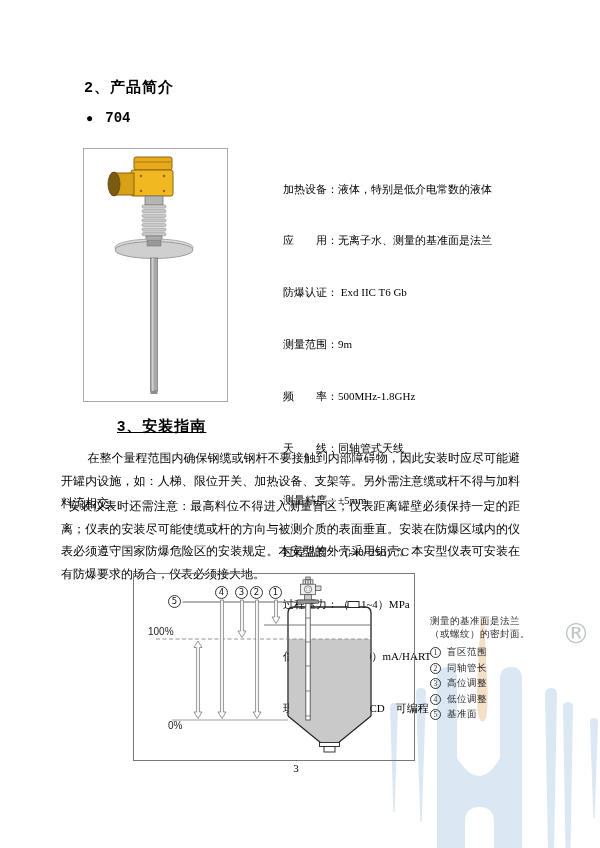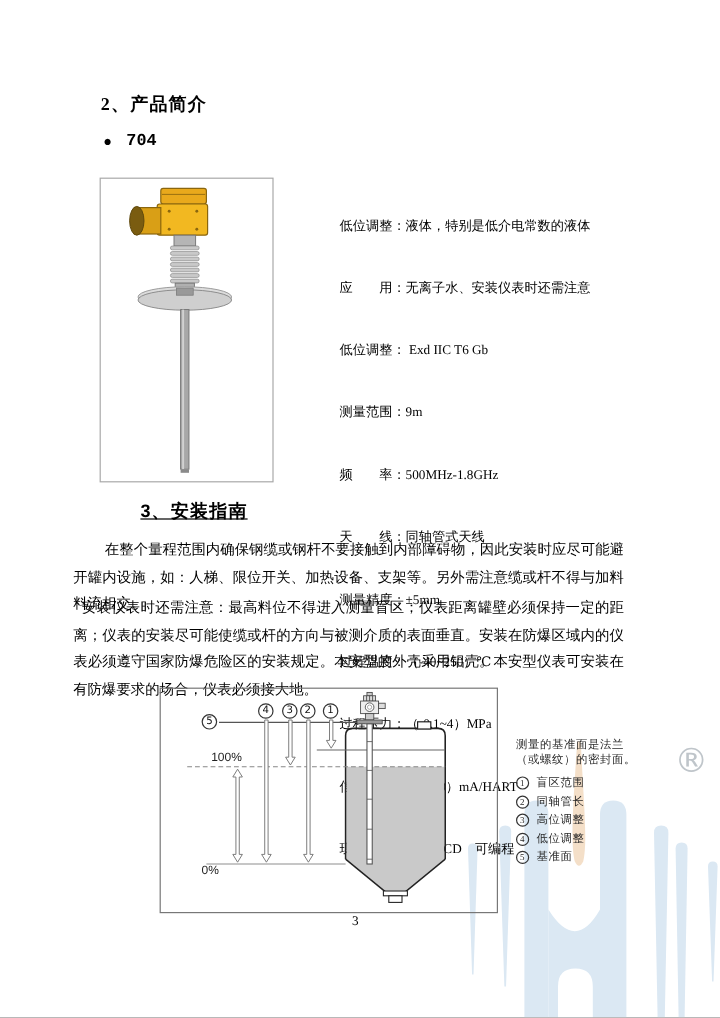--- a/index.html
+++ b/index.html
@@ -4,21 +4,21 @@
 <style>
   html,body{margin:0;padding:0;background:#888;}
   .page{
     position:relative;width:600px;height:848px;background:#ffffff;
     overflow:hidden;margin:0 auto;
     font-family:"Liberation Serif","DejaVu Serif",serif;color:#111;
   }
   
   .h-intro{
     position:absolute;left:84px;top:78px;margin:0;
-    font-family:Liberation Serif, serif;
+    font-family:Liberation Mono, monospace;
     font-size:15px;font-weight:bold;letter-spacing:1px;color:#000;
   }
   .model-row{position:absolute;left:86px;top:110px;display:flex;align-items:center;gap:12px;}
   .model-bullet{font-size:12px;line-height:1;color:#000;}
   .model-label{
     font-family:Liberation Mono, monospace;
     font-size:14px;font-weight:bold;color:#000;
   }
   .h-install{
     position:absolute;left:117px;top:417px;margin:0;
@@ -52,21 +52,21 @@
   .circnum{
     position:absolute;width:13px;height:13px;margin-left:-7px;margin-top:-7px;
     border:1px solid #333;border-radius:50%;background:#fff;box-sizing:border-box;
     font-family:"DejaVu Sans","Liberation Sans",sans-serif;
     font-size:8.5px;line-height:11px;text-align:center;color:#111;z-index:3;
   }
   .pct{
     position:absolute;font-family:"Liberation Sans","DejaVu Sans",sans-serif;
     font-size:10px;color:#222;z-index:3;
   }
-  .pct-100{left:14px;top:52px;margin-left:28px;}
+  .pct-100{left:14px;top:52px;}
   .pct-0{left:34px;top:146px;}
   
   .legend{
     position:absolute;left:430px;top:615px;width:100px;z-index:2;
     font-size:9.5px;color:#2a2a2a;letter-spacing:0.5px;
     font-family:Liberation Serif, serif;
   }
   .legend-note{line-height:13px;}
   .legend-items{margin-top:5px;}
   .legend-item{display:flex;align-items:center;gap:6px;margin-bottom:2.6px;}
@@ -149,23 +149,23 @@
 
       <g>
         <rect x="66.5" y="109" width="7" height="133" fill="#a8a8a8" stroke="#6e6e6e" stroke-width="0.7"></rect>
         <rect x="67.8" y="109" width="1.6" height="133" fill="#d2d2d2"></rect>
         <rect x="66.5" y="242" width="7" height="3" fill="#8a8a8a"></rect>
       </g>
     </svg>
   </div>
 
   <div class="specs">
-    <div>低位调整：液体，特别是低介电常数的液体</div>
-    <div>应　　用：无离子水、安装仪表时还需注意</div>
-    <div>低位调整： Exd IIC T6 Gb</div>
+    <div>加热设备：液体，特别是低介电常数的液体</div>
+    <div>应　　用：无离子水、测量的基准面是法兰</div>
+    <div>防爆认证： Exd IIC T6 Gb</div>
     <div>测量范围：9m</div>
     <div>频　　率：500MHz-1.8GHz</div>
     <div>天　　线：同轴管式天线</div>
     <div>测量精度：±5mm</div>
     <div>过程温度：（-40~250）℃</div>
     <div>过程压力：（-0.1~4）MPa</div>
     <div>信号输出：（4~20）mA/HART</div>
     <div>现场显示：四位 LCD　可编程</div>
     
     

